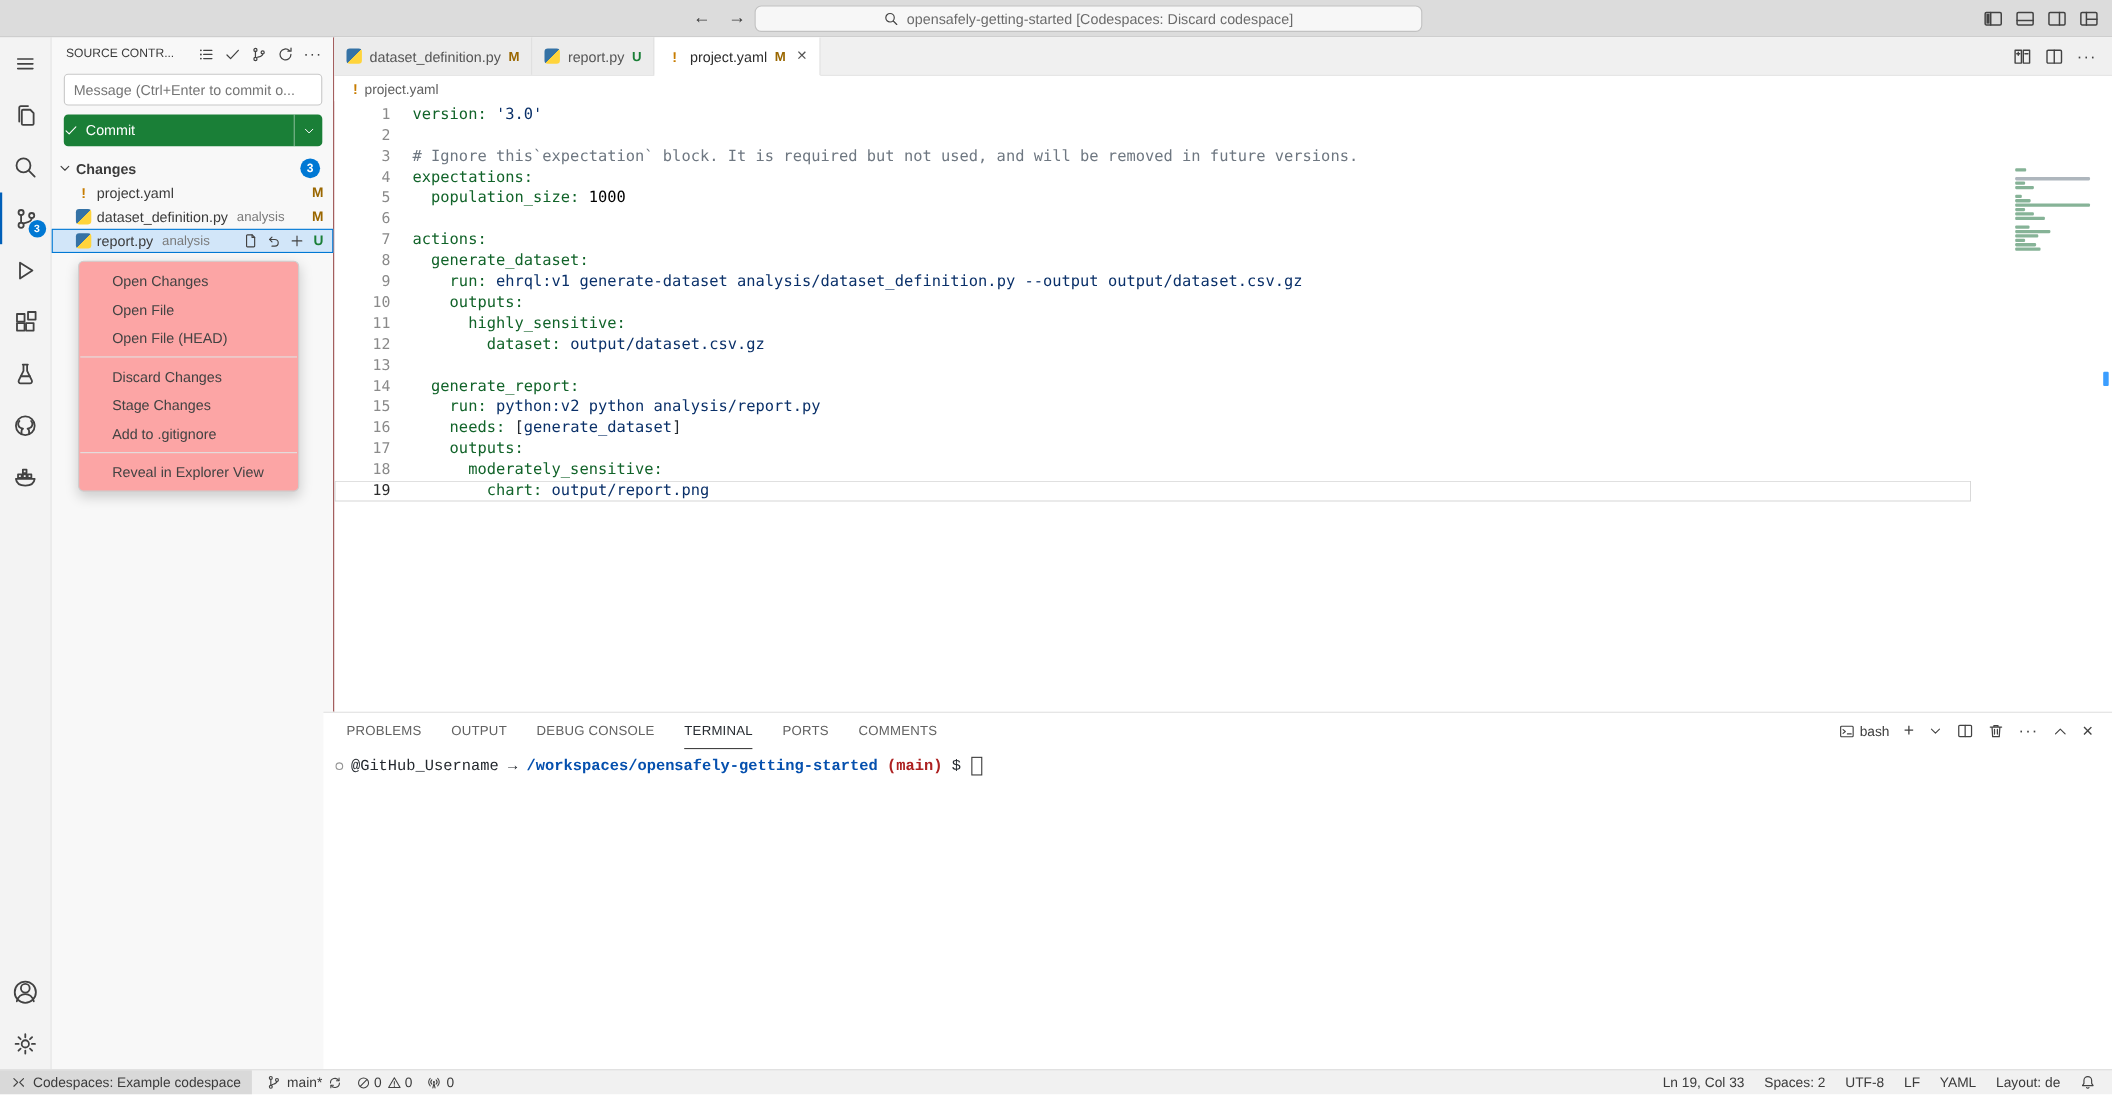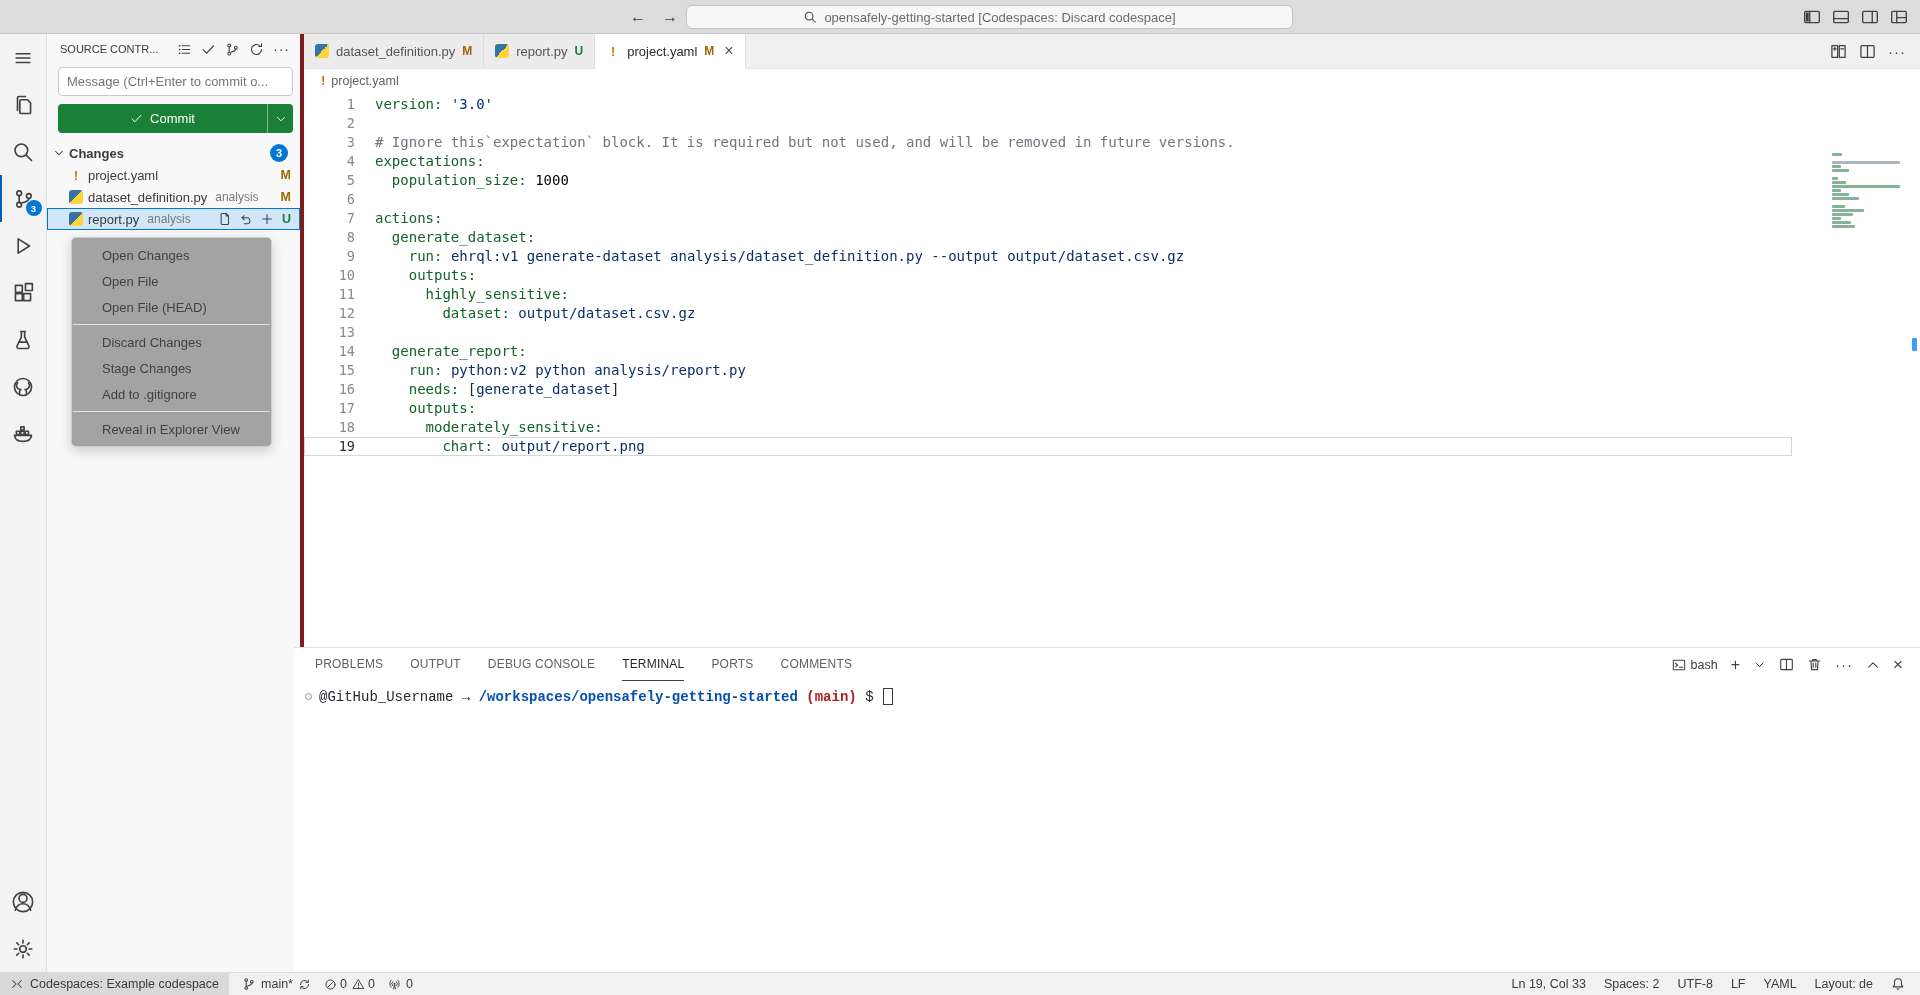--- a/index.html
+++ b/index.html
@@ -16,42 +16,42 @@
 #titlebar-actions{position:absolute;right:12px;top:0;height:34px;display:flex;gap:11px;align-items:center}
 
 
 #activitybar{position:absolute;left:0;top:34px;width:47px;height:938px;background:#f3f3f3;border-right:1px solid #e0e0e0;display:flex;flex-direction:column;align-items:center}
 .ab-item{width:47px;height:47px;display:flex;align-items:center;justify-content:center;position:relative}
 .ab-item.active{border-left:2px solid #005FB8}
 .ab-badge{position:absolute;right:5px;bottom:6px;min-width:16px;height:16px;padding:0 3px;border-radius:9px;background:#0078d4;color:#fff;font-size:9.5px;display:flex;align-items:center;justify-content:center;font-weight:bold}
 .ab-spacer{flex:1}
 
 
-#sidebar{position:absolute;left:47px;top:34px;width:257px;height:938px;background:#f8f8f8;border-right:4px solid #7f1d1d}
+#sidebar{position:absolute;left:47px;top:34px;width:257px;height:938px;background:#f8f8f8;border-right:1px solid #7f1d1d}
 #scm-header{height:30px;display:flex;align-items:center;padding:0 10px 0 13px;font-size:11px;color:#3b3b3b}
 #scm-header .hicons{margin-left:auto;display:flex;gap:9px;align-items:center}
 #commit-msg{display:block;margin:3px 11px 8px;height:29px;width:235px;background:#fff;border:1px solid #c8c8c8;border-radius:4px;font-size:13px;color:#767676;padding:0 8px;font-family:"Liberation Sans",sans-serif}
 #commit-btn{margin:0 11px;height:29px;width:235px;background:#1a7f37;border-radius:4px;color:#fff;display:flex;align-items:stretch;font-size:13px;overflow:hidden}
-#commit-main{flex:1;display:flex;align-items:center;justify-content:center;gap:7px}
+#commit-main{flex:1;display:flex;align-items:center;gap:7px}
 #commit-dd{width:26px;border-left:1px solid rgba(255,255,255,.45);display:flex;align-items:center;justify-content:center}
 #commit-btn .ico{stroke:#fff}
 #changes-row{margin-top:9px;height:22px;display:flex;align-items:center;padding:0 12px 0 5px;gap:3px;font-weight:bold;font-size:13px;color:#3b3b3b}
 #changes-badge{margin-left:auto;min-width:18px;height:18px;padding:0 4px;border-radius:10px;background:#0078d4;color:#fff;font-size:11px;font-weight:bold;display:flex;align-items:center;justify-content:center}
 .scm-row{height:22px;display:flex;align-items:center;padding:0 9px 0 22px;gap:5px;font-size:13px;color:#3b3b3b}
 .scm-row.selected{background:#d2e6f9;outline:1px solid #0078d4;outline-offset:-1px}
 .scm-name{white-space:nowrap}
 .scm-folder{color:#7a7a7a;font-size:12px;margin-left:3px;white-space:nowrap}
 .scm-right{margin-left:auto;display:flex;align-items:center;gap:8px}
 .scm-status{font-size:12.5px;font-weight:600}
 .file-ico{width:14px;height:14px;flex:none;display:flex;align-items:center;justify-content:center}
 .py-ico{border-radius:3px;background:linear-gradient(135deg,#3572A5 50%,#ffd43b 50%)}
 .yaml-ico{color:#c77c00;font-weight:bold;font-size:13px}
 
 
-#ctx{position:absolute;left:71px;top:237px;width:201px;background:#a3a3a3;border:1px solid #cecece;border-radius:5px;box-shadow:0 4px 12px rgba(0,0,0,.18);padding:4px 0;z-index:20}
+#ctx{position:absolute;left:71px;top:237px;width:201px;background:#fca5a5;border:1px solid #cecece;border-radius:5px;box-shadow:0 4px 12px rgba(0,0,0,.18);padding:4px 0;z-index:20}
 .ctx-item{height:26px;display:flex;align-items:center;padding-left:30px;font-size:13px;color:#424242;white-space:nowrap}
 .ctx-sep{height:1px;background:#e2e2e2;margin:4px 1px}
 
 
 #editor{position:absolute;left:304px;top:34px;right:0;height:613px;background:#fff}
 #tabbar{height:35px;background:#f0f0f0;display:flex;border-bottom:1px solid #e3e3e3}
 .tab{display:flex;align-items:center;gap:7px;padding:0 11px;border-right:1px solid #dcdcdc;font-size:13px;color:#555;background:#ececec;white-space:nowrap}
 .tab.active{background:#fff;color:#2b2b2b;margin-bottom:-1px;border-bottom:1px solid #fff}
 .tab-badge{font-size:12px;font-weight:600}
 .tab-close{font-size:16px;color:#555;margin-left:3px;line-height:1}

